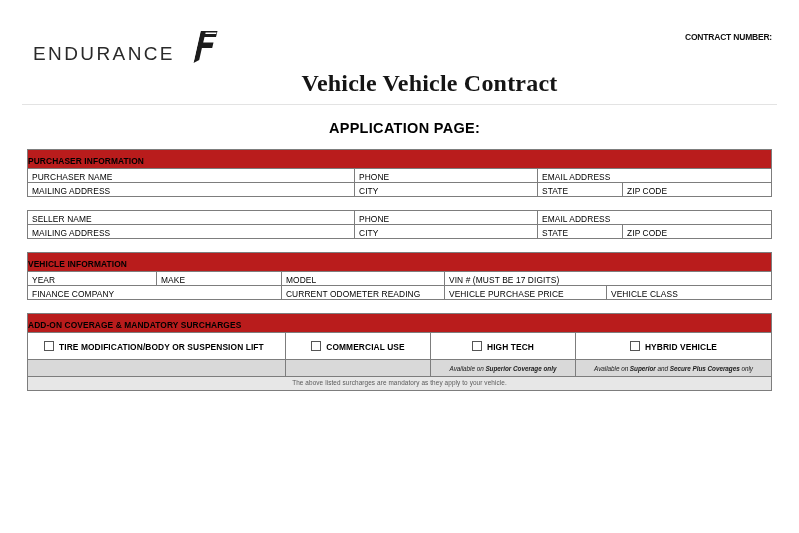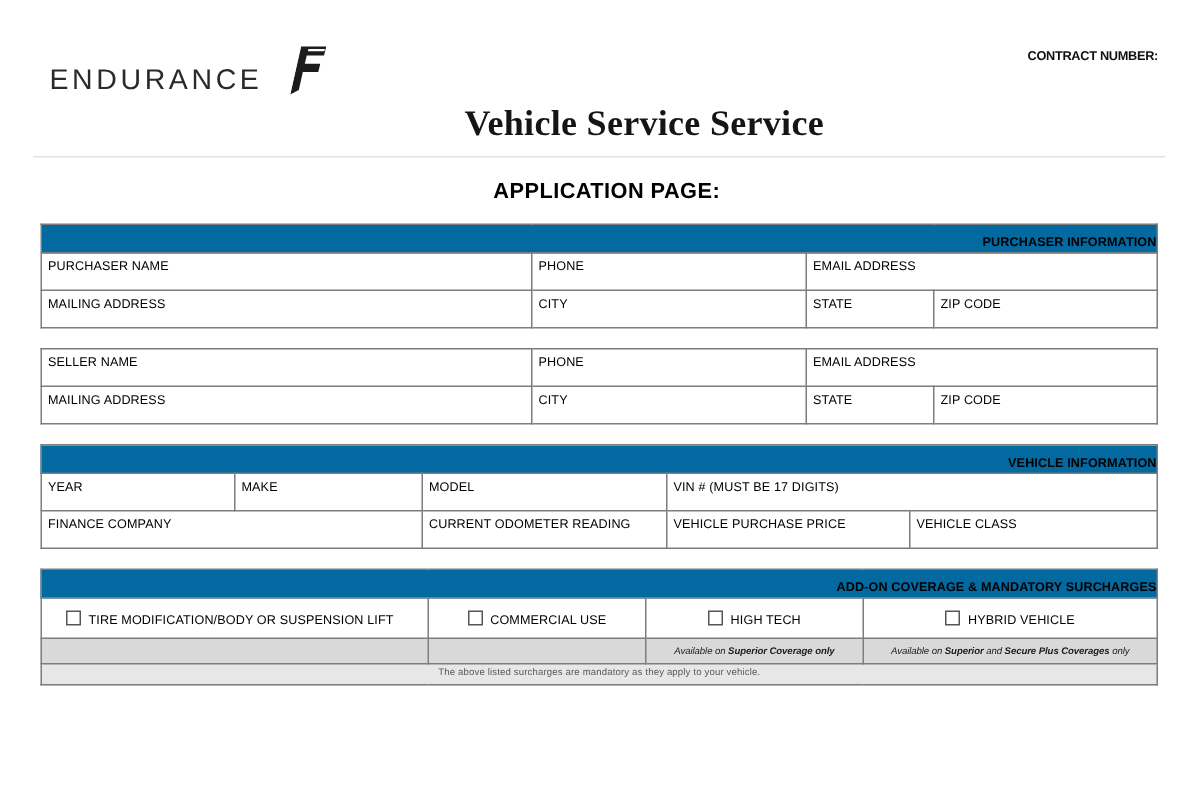--- a/index.html
+++ b/index.html
@@ -96,44 +96,45 @@
     border-collapse: collapse;
     table-layout: fixed;
     border: 1px solid #7d7d7d;
   }
   .tbl td {
     border: 1px solid #7d7d7d;
     font-size: 8.4px;
     letter-spacing: 0.1px;
     padding: 3px 4px 0 4px;
     vertical-align: top;
-    height: 25px;
+    height: 14px;
     box-sizing: border-box;
   }
   .sec-head {
-    background: #0369a1;
-    text-align: right;
+    background: #b91c1c;
+    text-align: left;
     font-weight: bold;
     font-size: 11.5px;
     letter-spacing: 0.2px;
     height: 19px !important;
     padding: 3px 0 0 0 !important;
     vertical-align: middle !important;
   }
 
   .block-wrap { margin-top: 13px; }
 
   
   .cb-cell {
     text-align: center;
     vertical-align: middle !important;
     height: 27px !important;
     padding: 0 4px !important;
     font-size: 8.4px;
     letter-spacing: 0.05px;
+    font-weight: bold;
   }
   .cb-cell.left { text-align: left; padding-left: 16px !important; }
   .chk {
     display: inline-block;
     width: 8px;
     height: 8px;
     border: 1px solid #555;
     background: #fff;
     vertical-align: -1px;
     margin-right: 5px;
@@ -183,21 +184,21 @@
         <svg width="38" height="34" viewBox="0 0 38 34">
           <path d="M13.5 33 L20.5 1 L37.5 1 L36 7 L24.5 7 L23.2 12.5 L33.5 12.5 L32.2 18 L21.9 18 L19.2 30 Z" fill="#1c1c1c"></path>
           <path d="M20.8 1 L13.5 33 L11.5 26 L18.5 1 Z" fill="#ffffff"></path>
           <path d="M25.6 2.6 L36.6 2.6 L36.2 4.1 L25.3 4.1 Z" fill="#ffffff"></path>
         </svg>
       </span>
     </div>
 
     <div class="contract-number">CONTRACT NUMBER:</div>
 
-    <div class="doc-title">Vehicle Service Service</div>
+    <div class="doc-title">Vehicle Vehicle Contract</div>
 
     <div class="head-rule"></div>
   </div>
 
   <div class="app-page-title">APPLICATION PAGE:</div>
 
   <div class="block-wrap">
     <table class="tbl">
       <colgroup>
         <col style="width:327px">

